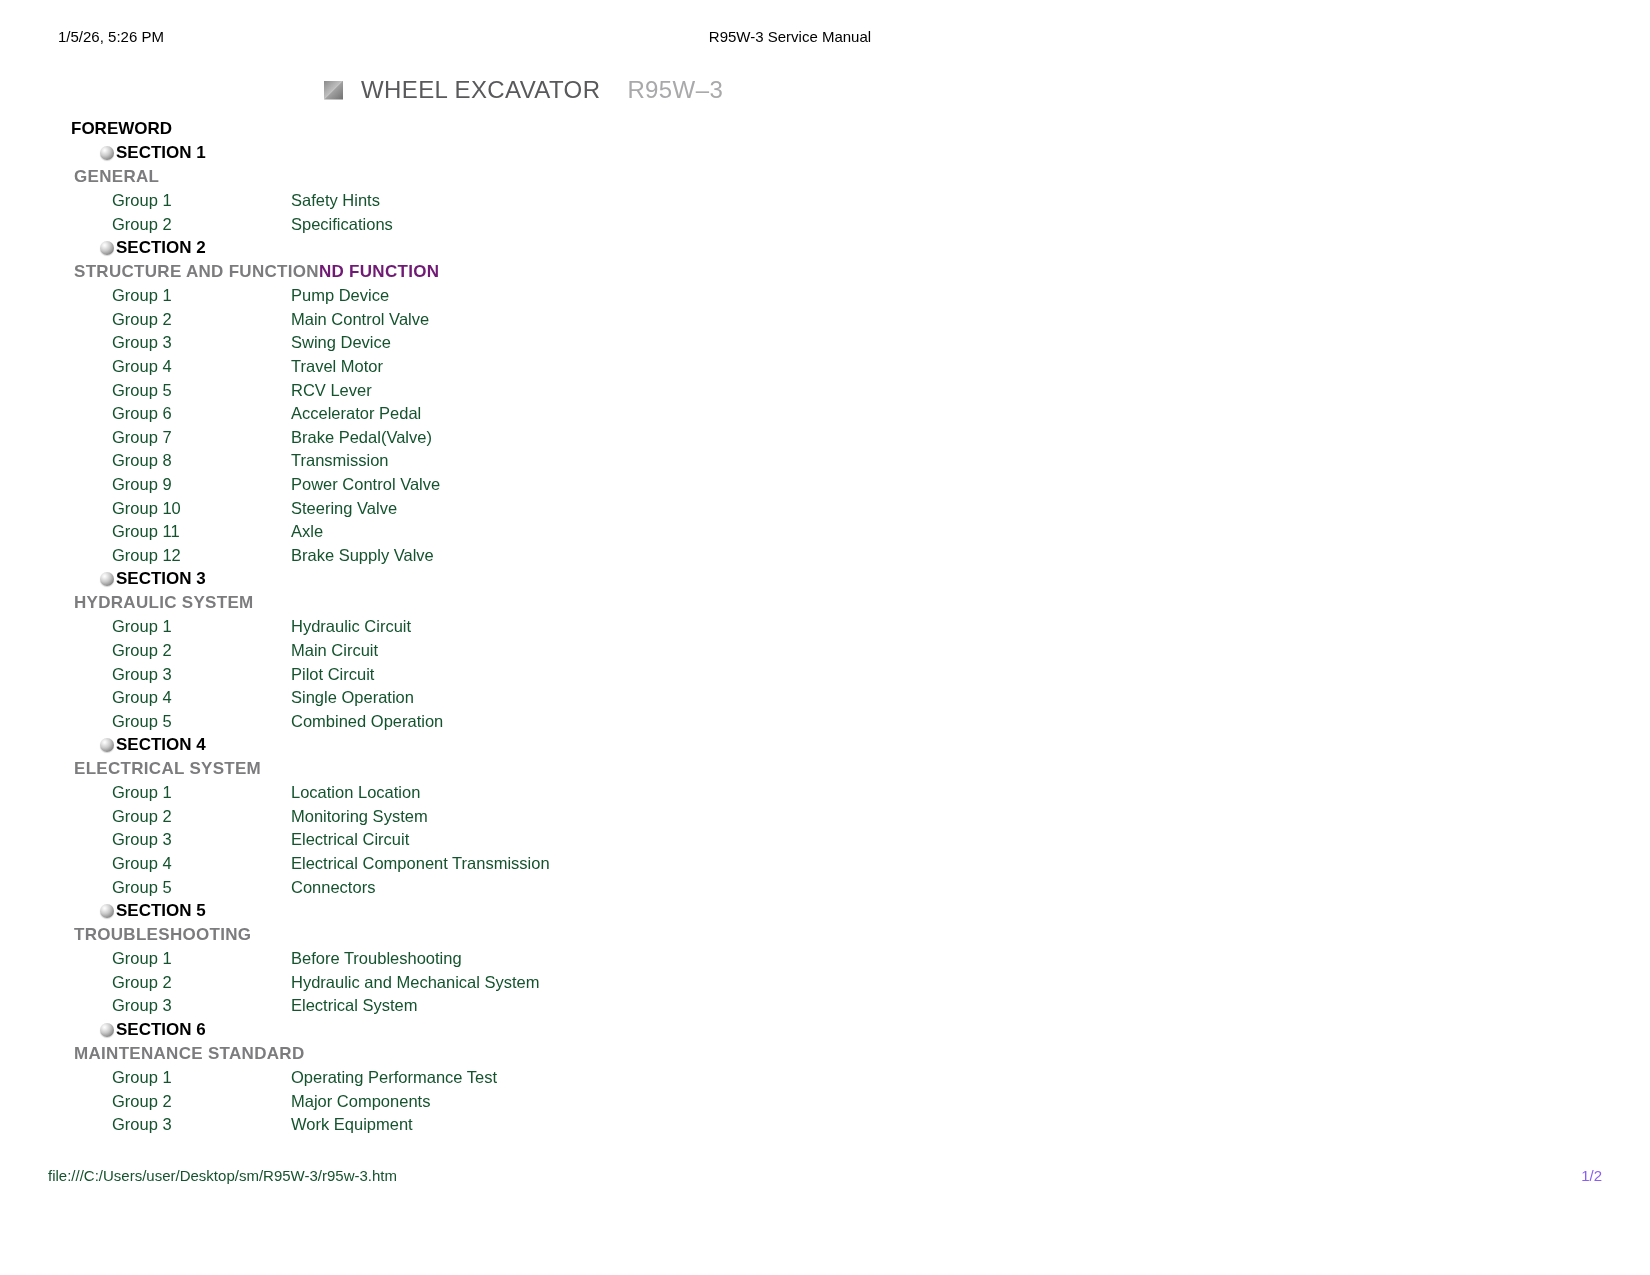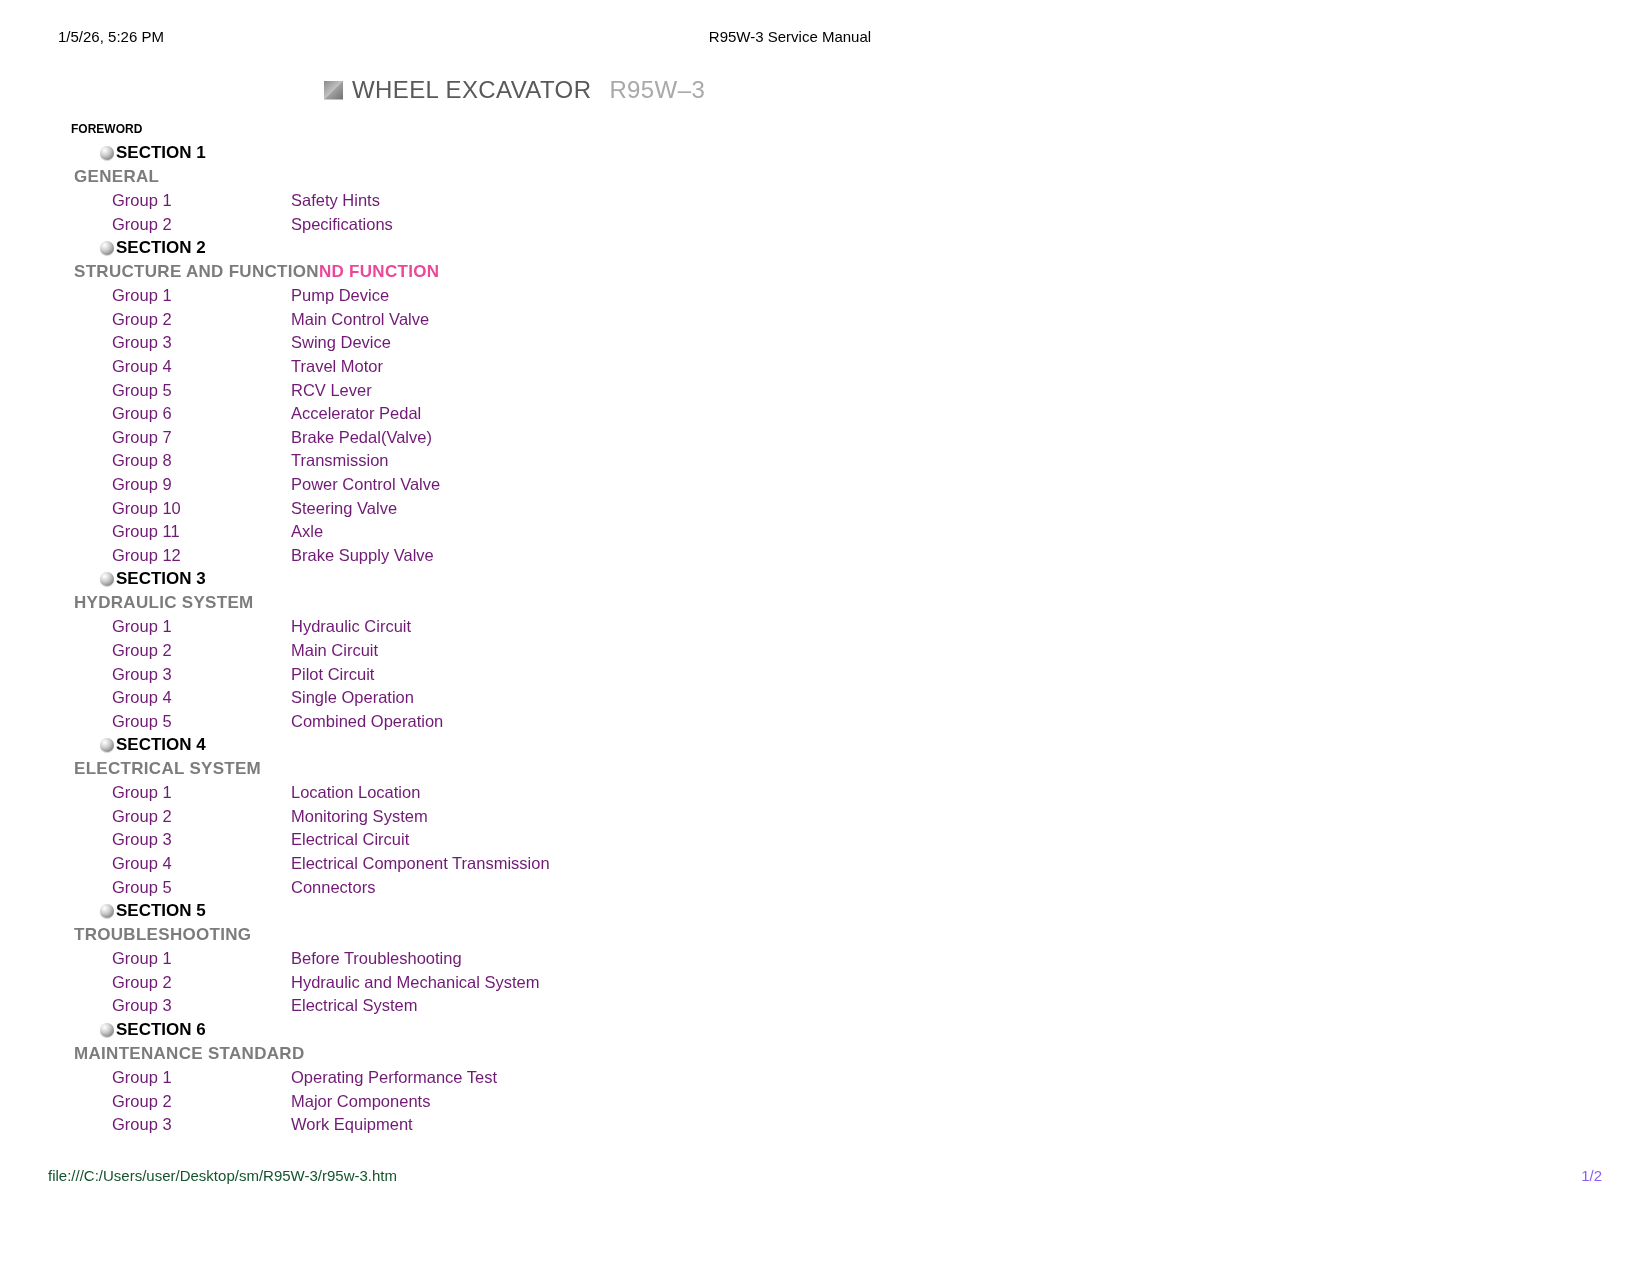--- a/index.html
+++ b/index.html
@@ -54,21 +54,21 @@
     width: 1650px;
   }
 
   
   .masthead {
     position: absolute;
     top: 76px;
     left: 288px;
     display: flex;
     align-items: center;
-    gap: 9px;
+    gap: 18px;
     white-space: nowrap;
     padding-left: 36px;
   }
   .masthead-icon {
     width: 19px;
     height: 19px;
     flex: 0 0 19px;
     position: relative;
     background: #ffffff;
     overflow: hidden;
@@ -100,21 +100,21 @@
   }
 
   
   .toc {
     position: absolute;
     top: 117px;
     left: 0;
     width: 1650px;
   }
   .foreword {
-    font-size: 12px;
+    font-size: 17px;
     font-weight: bold;
     color: #000;
     margin-left: 71px;
     line-height: 24px;
     height: 24px;
   }
 
   .section-block { }
 
   .section-head {
@@ -145,30 +145,30 @@
     margin-left: 74px;
     font-size: 17px;
     font-weight: bold;
     color: #7c7c7e;
     letter-spacing: 0.3px;
     height: 24px;
     line-height: 24px;
     white-space: nowrap;
   }
   .section-sub .ghost {
-    color: #ec4899;
+    color: #701a75;
   }
 
   .group-row {
     display: flex;
     margin-left: 112px;
     height: 23.6px;
     line-height: 23.6px;
     font-size: 16.5px;
-    color: #701a75;
+    color: #14532d;
     white-space: nowrap;
   }
   .group-no {
     flex: 0 0 179px;
   }
   .group-name {
     flex: 0 0 auto;
   }
 
   

